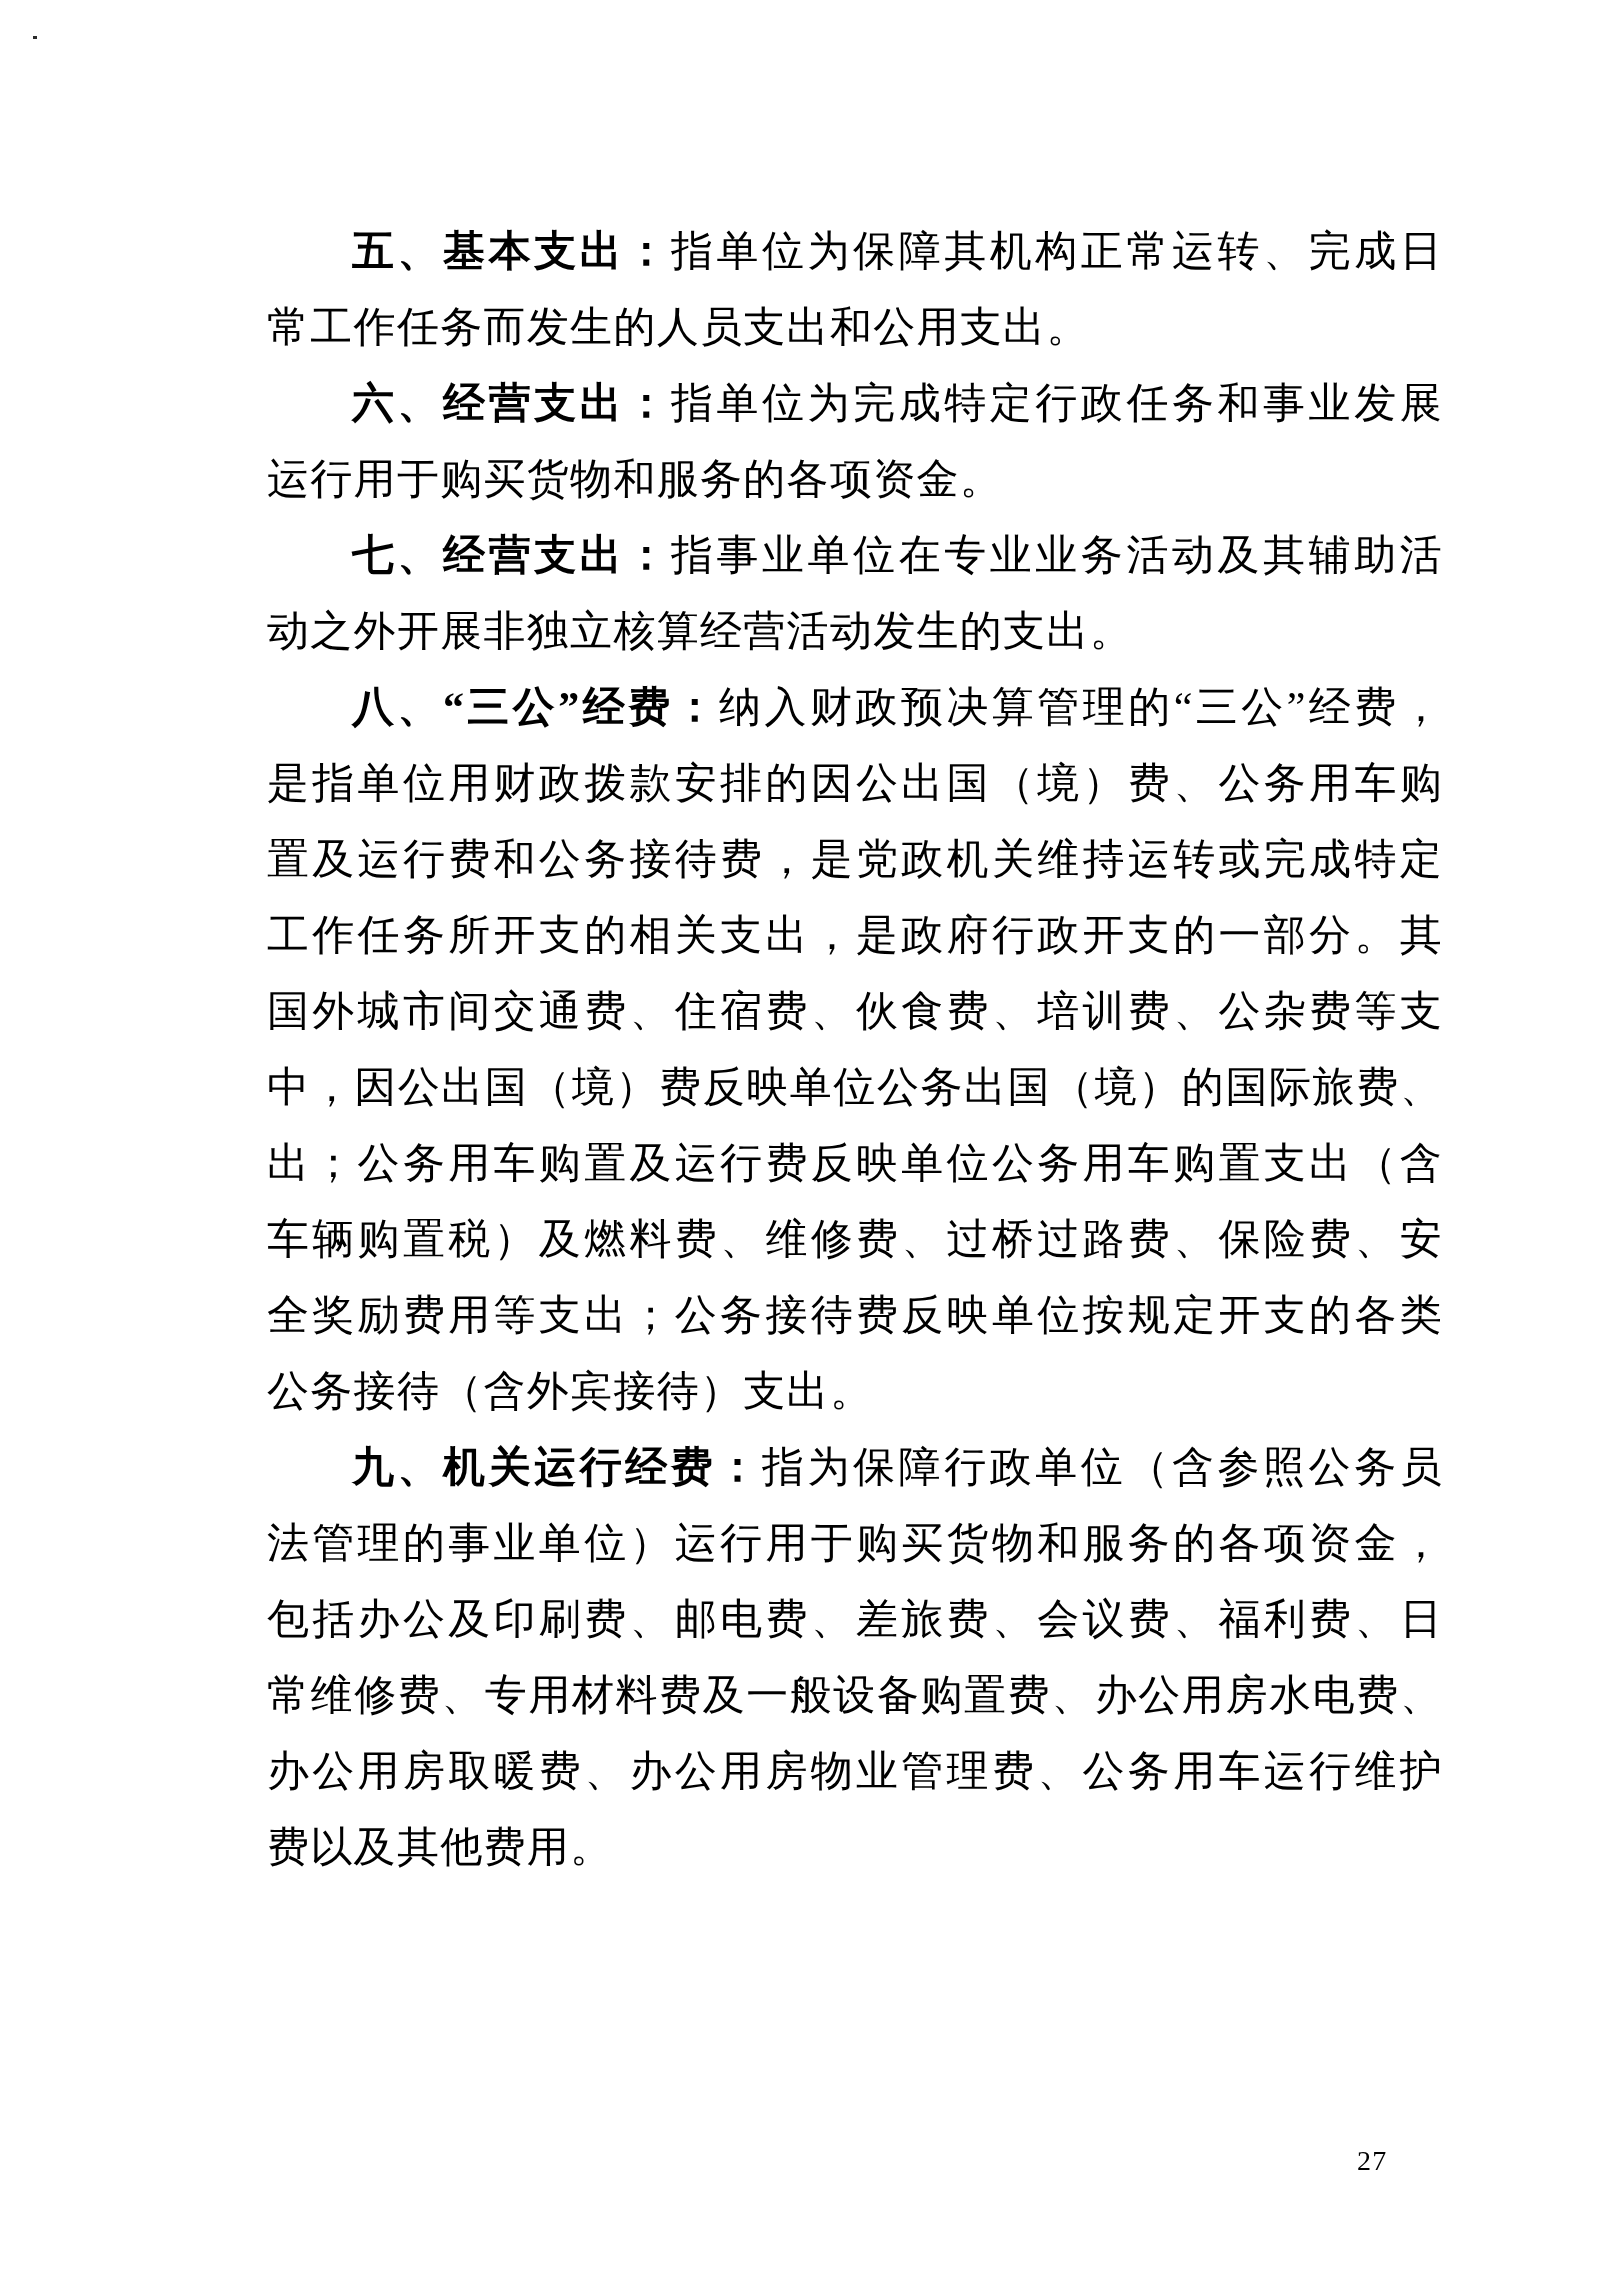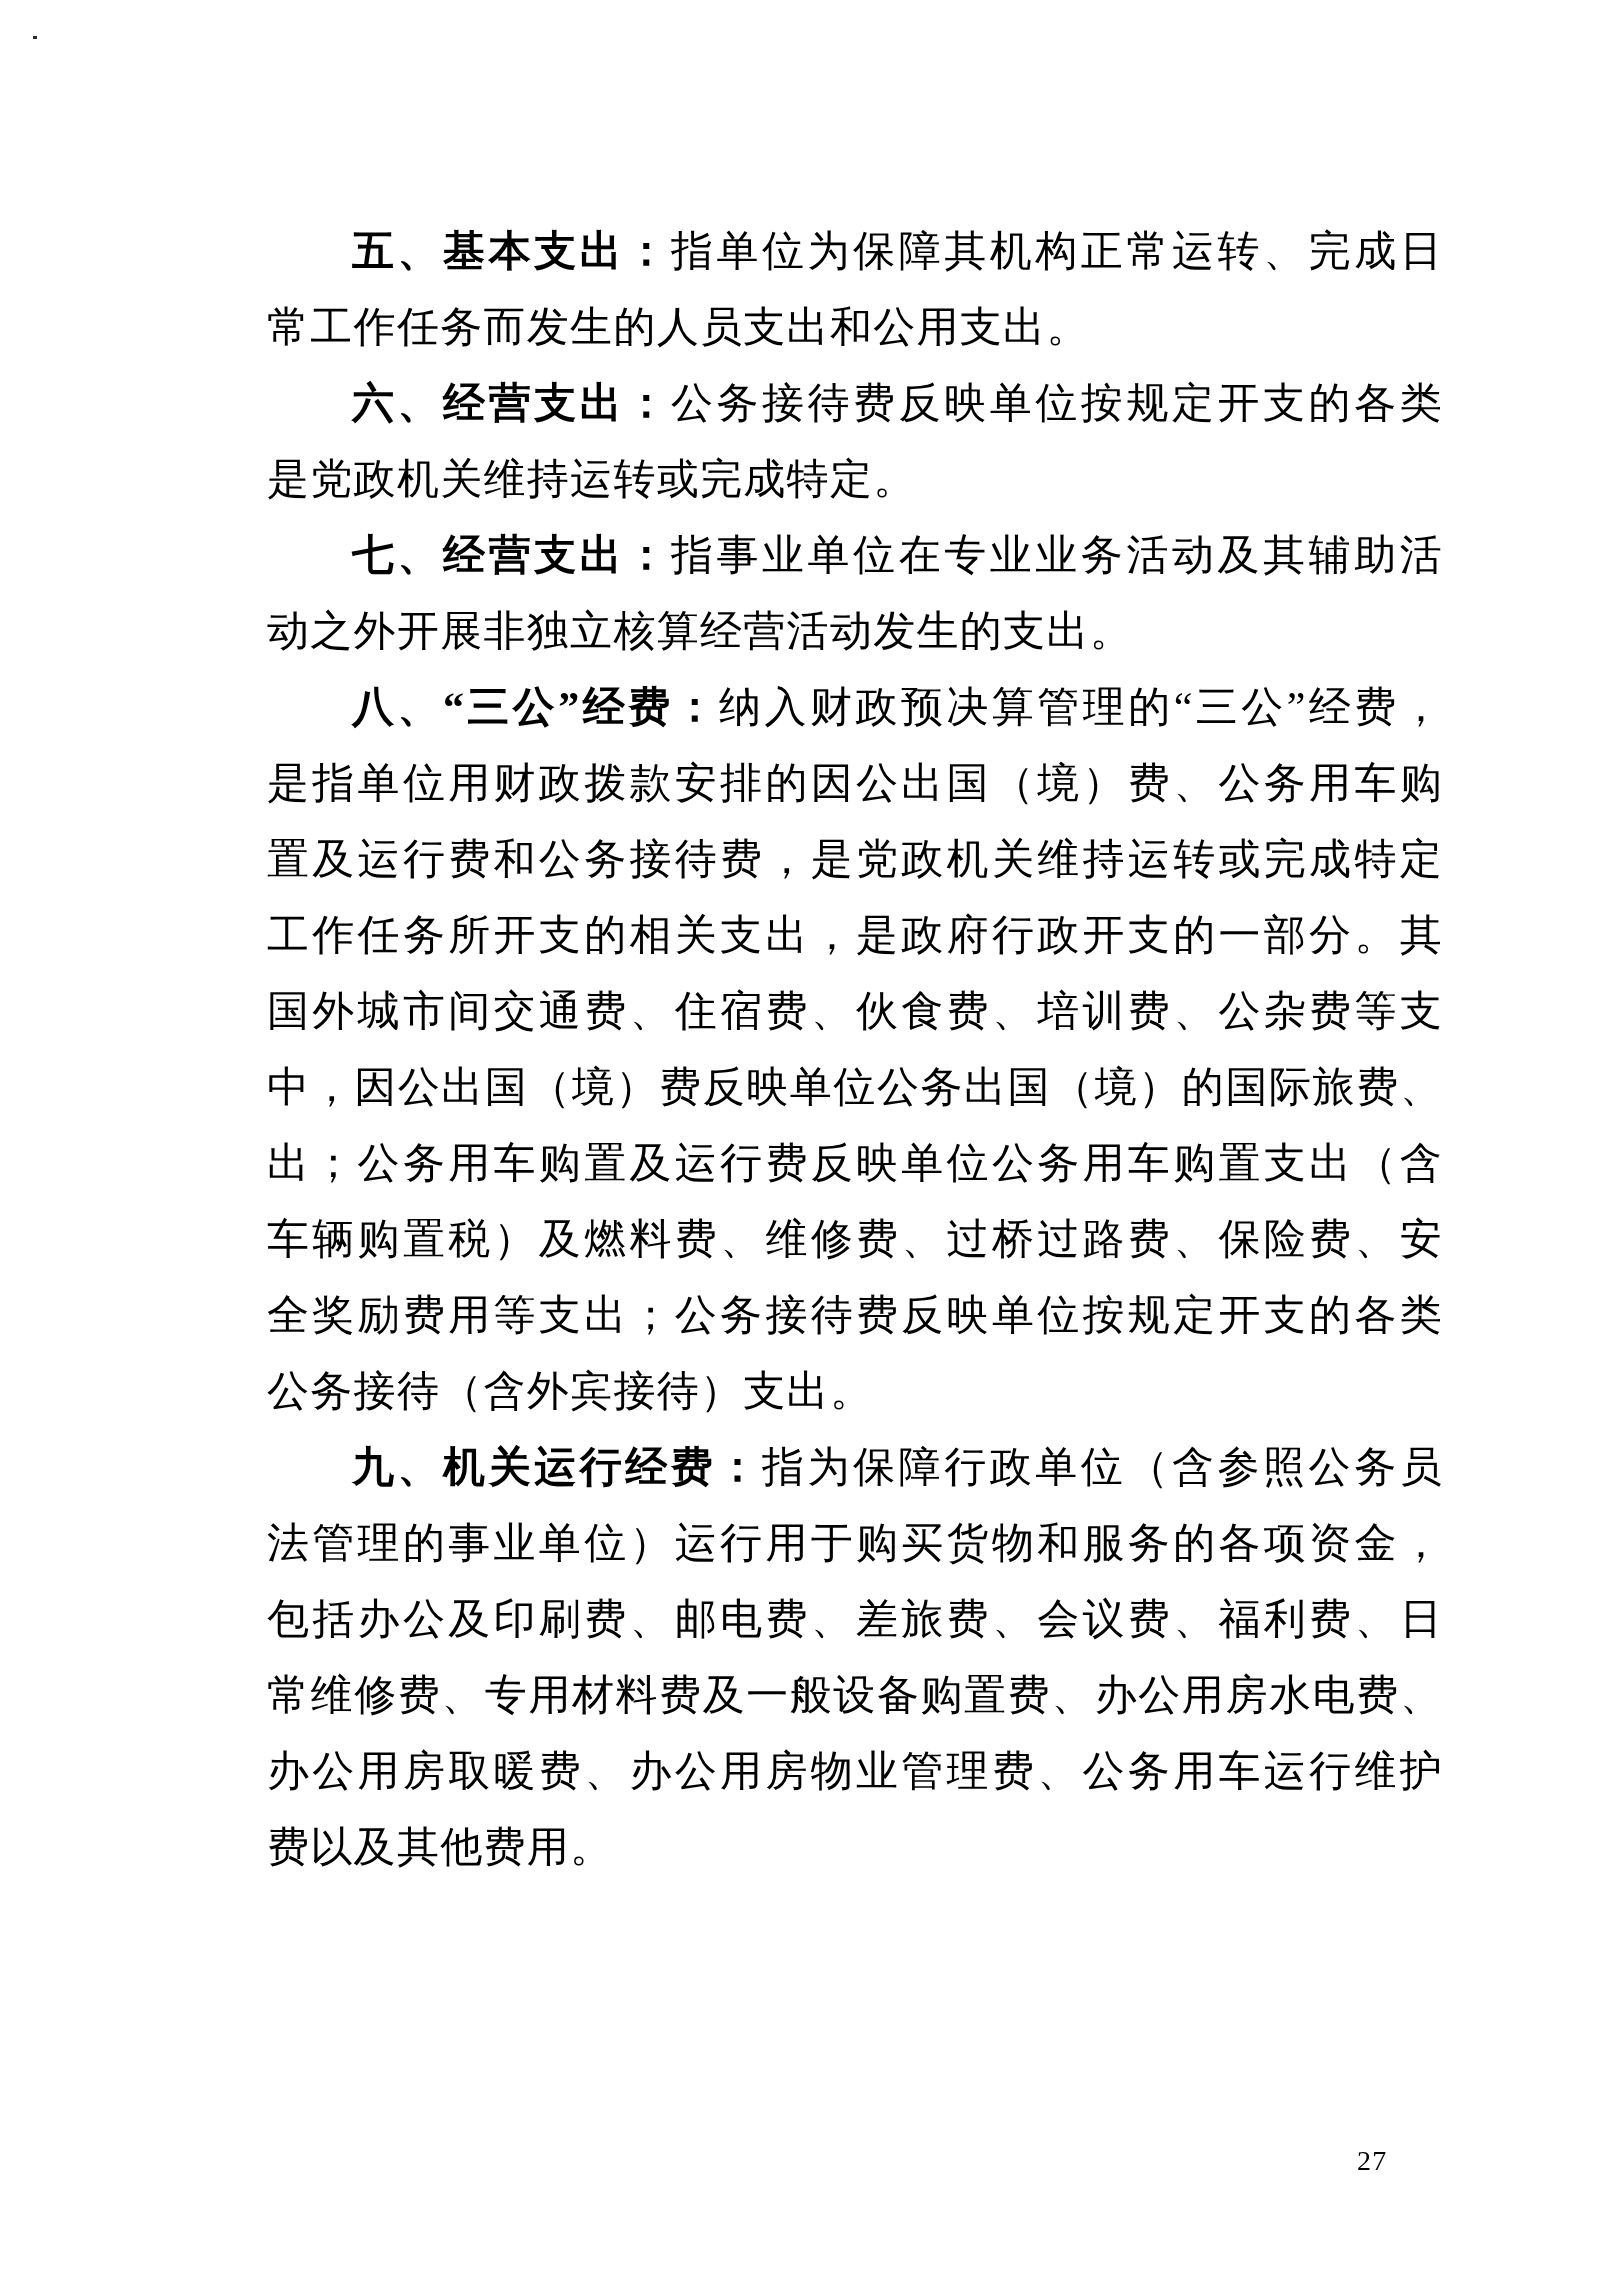--- a/index.html
+++ b/index.html
@@ -62,22 +62,22 @@
   }
 </style>
 </head>
 <body>
 
 <div class="page">
   <div class="corner-dot"></div>
   <div class="text-block" id="text-block">
       <div class="line fill indent"><b class="head">五、基本支出：</b><span>指单位为保障其机构正常运转、完成日</span></div>
       <div class="line"><span>常工作任务而发生的人员支出和公用支出。</span></div>
-      <div class="line fill indent"><b class="head">六、经营支出：</b><span>公务接待费反映单位按规定开支的各类</span></div>
-      <div class="line"><span>是党政机关维持运转或完成特定。</span></div>
+      <div class="line fill indent"><b class="head">六、经营支出：</b><span>指单位为完成特定行政任务和事业发展</span></div>
+      <div class="line"><span>运行用于购买货物和服务的各项资金。</span></div>
       <div class="line fill indent"><b class="head">七、经营支出：</b><span>指事业单位在专业业务活动及其辅助活</span></div>
       <div class="line"><span>动之外开展非独立核算经营活动发生的支出。</span></div>
       <div class="line fill indent"><b class="head">八、“三公”经费：</b><span>纳入财政预决算管理的“三公”经费，</span></div>
       <div class="line fill"><span>是指单位用财政拨款安排的因公出国（境）费、公务用车购</span></div>
       <div class="line fill"><span>置及运行费和公务接待费，是党政机关维持运转或完成特定</span></div>
       <div class="line fill"><span>工作任务所开支的相关支出，是政府行政开支的一部分。其</span></div>
       <div class="line fill"><span>国外城市间交通费、住宿费、伙食费、培训费、公杂费等支</span></div>
       <div class="line fill"><span>中，因公出国（境）费反映单位公务出国（境）的国际旅费、</span></div>
       <div class="line fill"><span>出；公务用车购置及运行费反映单位公务用车购置支出（含</span></div>
       <div class="line fill"><span>车辆购置税）及燃料费、维修费、过桥过路费、保险费、安</span></div>

